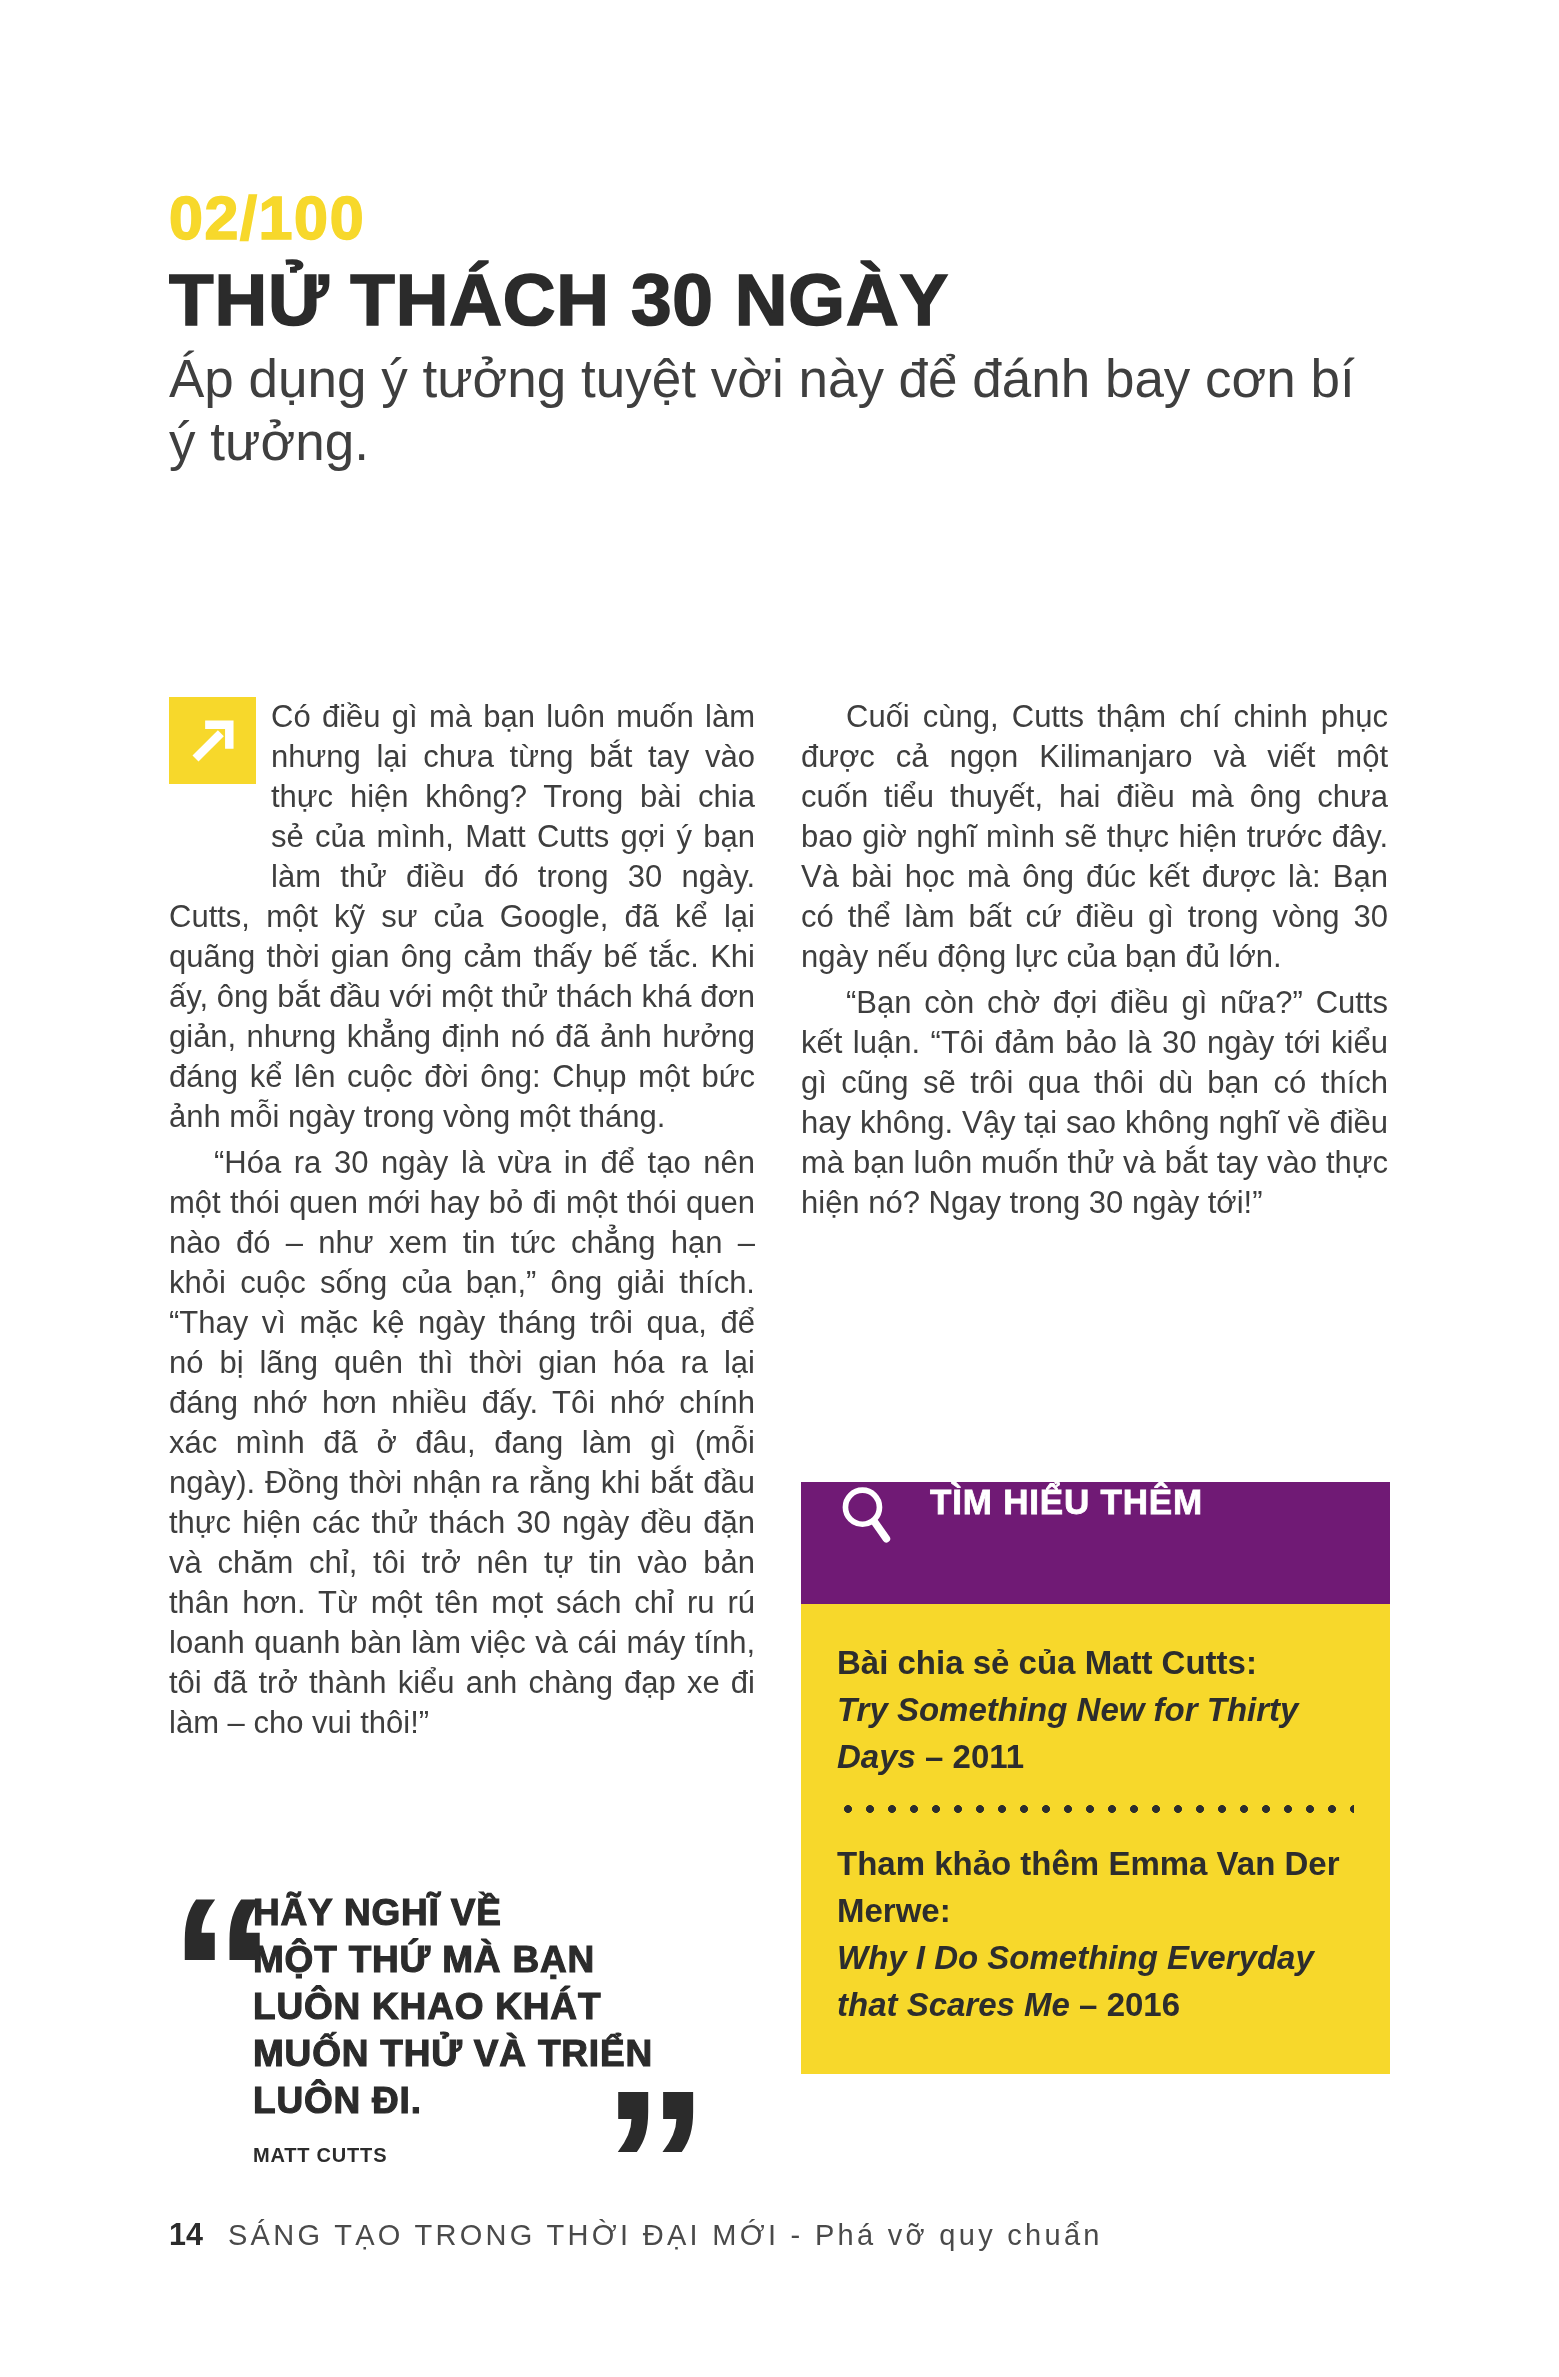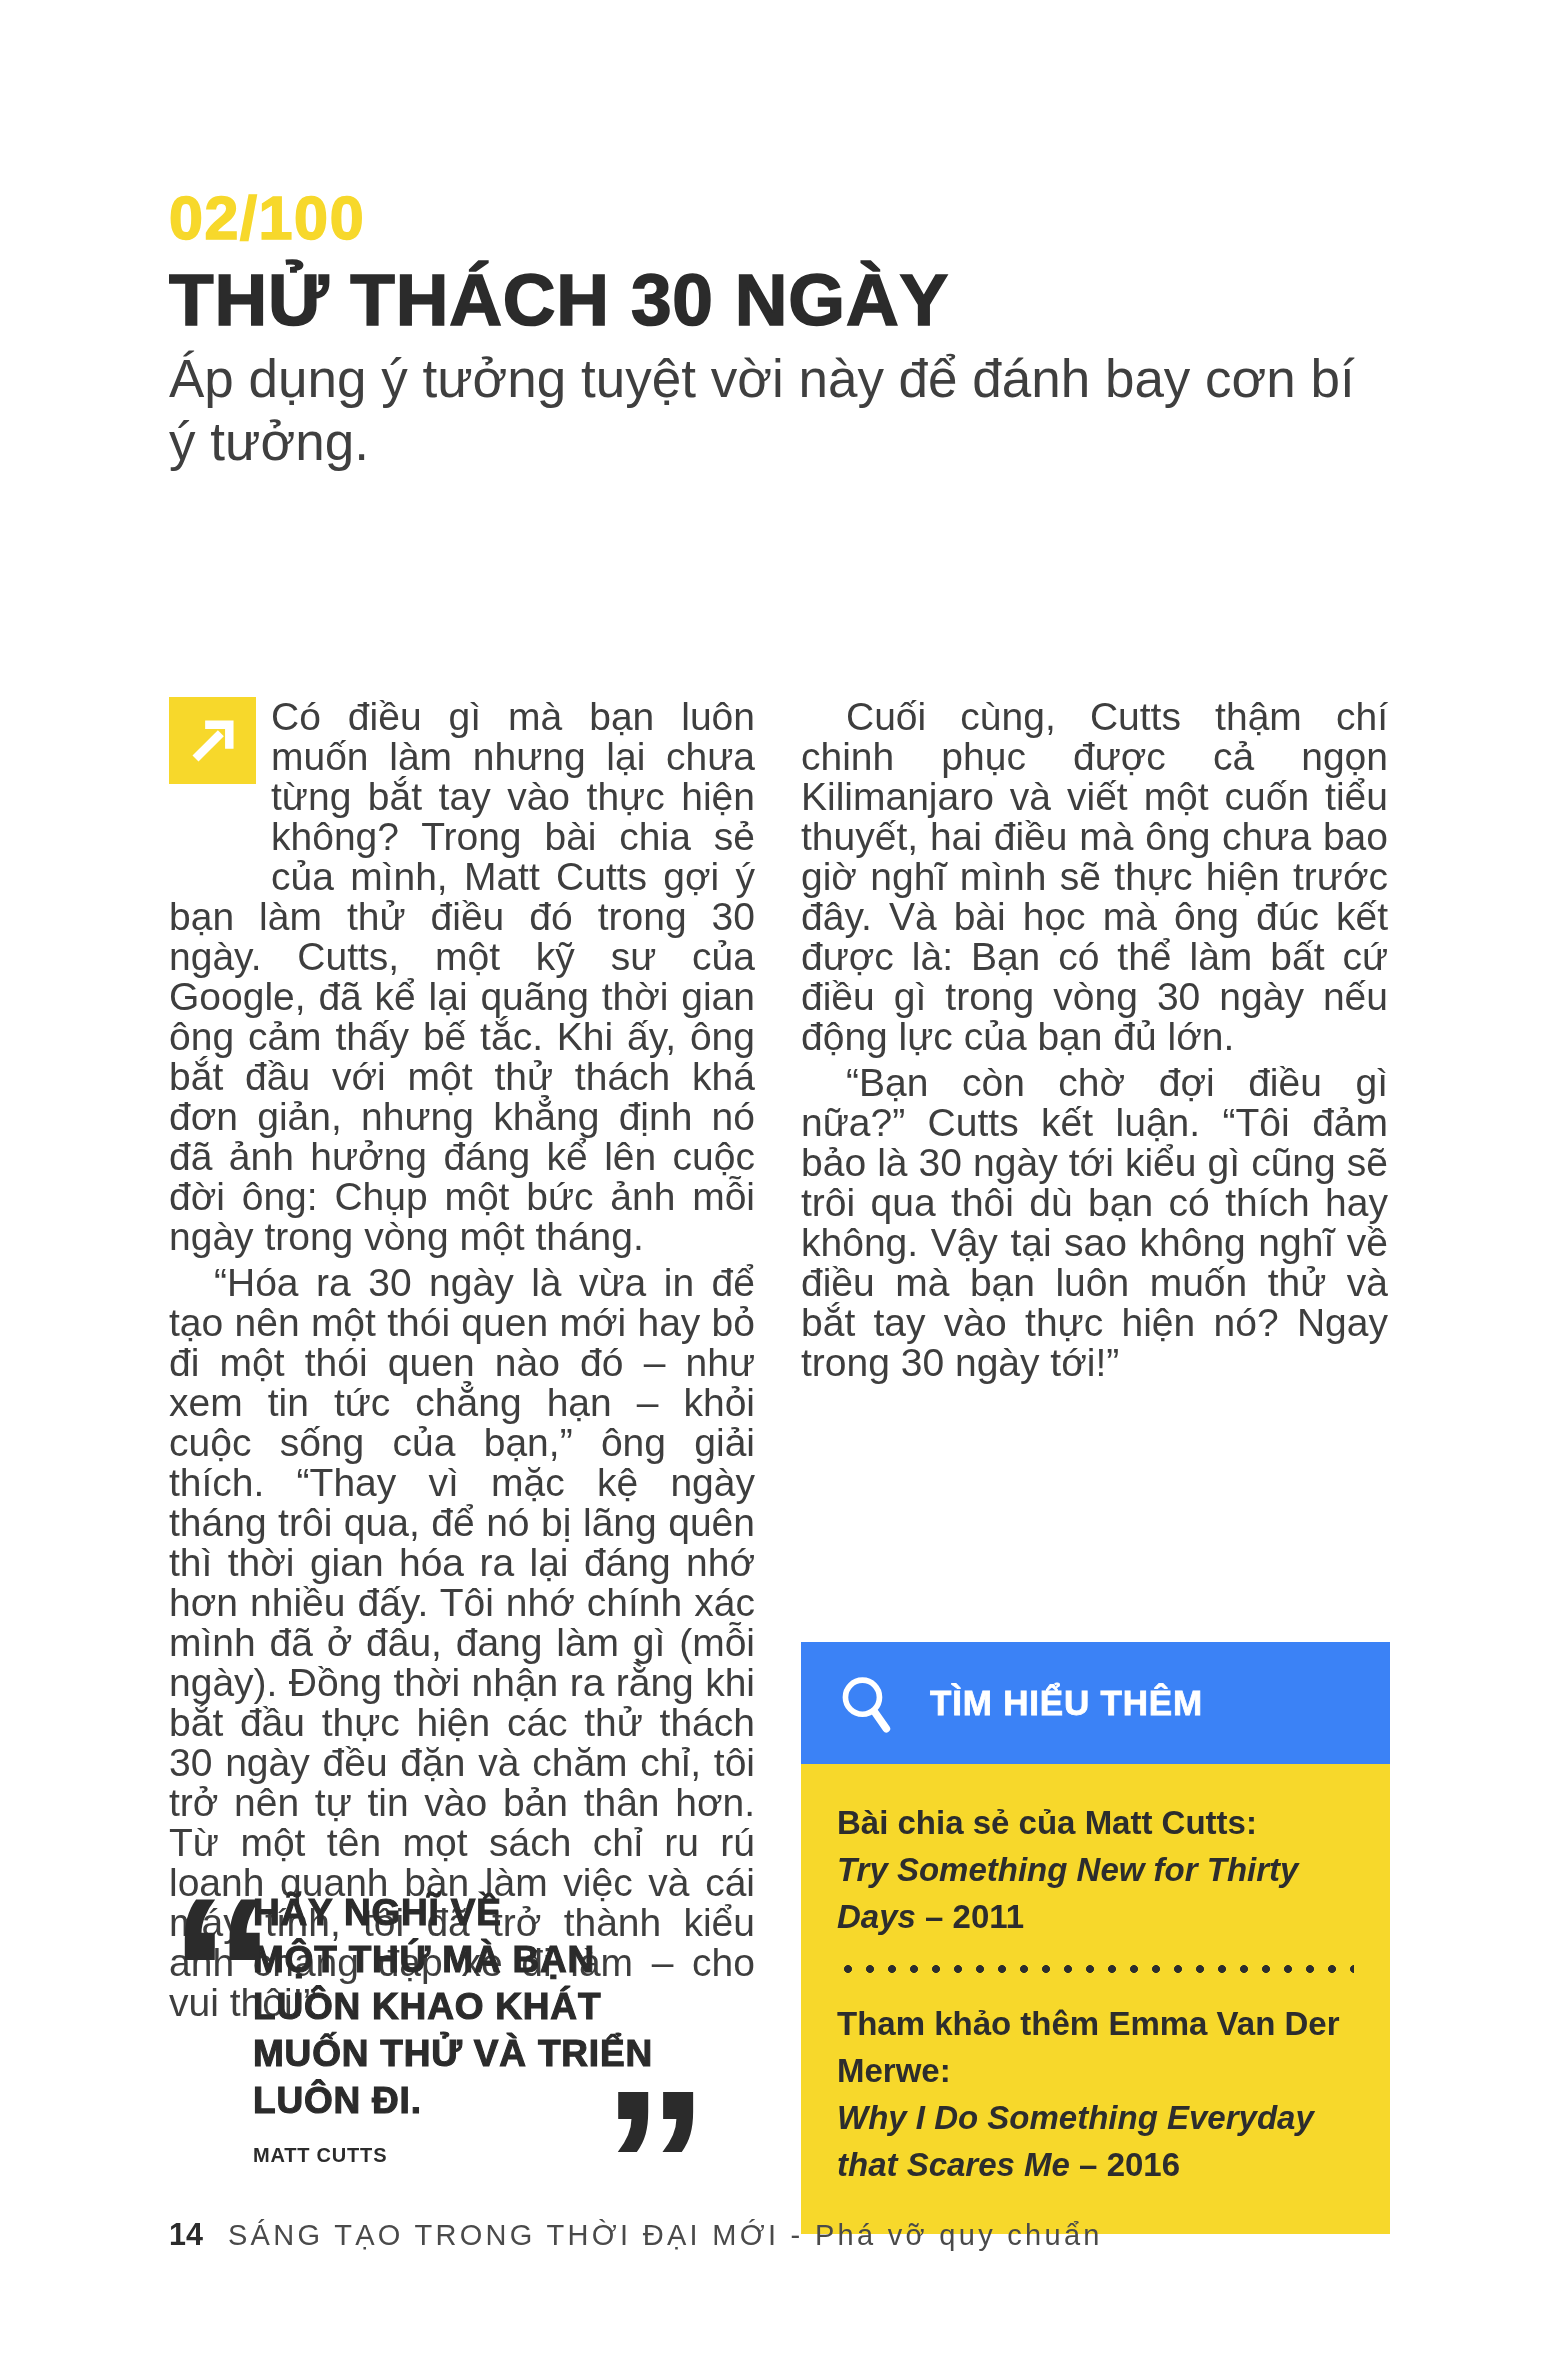--- a/index.html
+++ b/index.html
@@ -16,21 +16,21 @@
   }
   .page-title {
     margin-top:13.2px; font-size:73px; font-weight:bold; color:#2b2b2b;
     letter-spacing:0.8px; -webkit-text-stroke:1.6px #2b2b2b; line-height:1.05;
   }
   .subtitle { margin-top:8px; font-size:53px; color:#3f3f3f; line-height:1.2; }
 
   
   .columns { position:absolute; left:169px; top:697px; width:1219px; display:flex; gap:46px; }
   .col { width:587px; }
-  .body-para { font-size:39px; line-height:40px; text-align:justify; color:#3e3e3e; }
+  .body-para { font-size:31px; line-height:40px; text-align:justify; color:#3e3e3e; }
   .body-para.indent { text-indent:45px; }
   .body-para + .body-para { margin-top:6px; }
 
   .dropcap-float { float:left; width:102px; height:162px; }
   .arrow-box {
     width:87px; height:87px; background:#F7D82B;
     display:flex; align-items:center; justify-content:center;
   }
   .arrow-box svg { width:64px; height:64px; }
 
@@ -48,21 +48,21 @@
   }
   .pq-line { display:block; }
   .pq-attr {
     margin-left:84px; margin-top:20px; font-size:20px; font-weight:bold;
     color:#2b2b2b; letter-spacing:0.8px;
   }
 
   
   .learn-more { margin-top:259px; width:589px; }
   .lm-header {
-    background:#3b82f6; height:122px; display:flex; align-items:center;
+    background:#701a75; height:122px; display:flex; align-items:flex-start;
     padding-left:35px; gap:31px;
   }
   .lm-header svg { width:63px; height:63px; flex:0 0 auto; }
   .lm-header-title {
     color:#ffffff; font-size:35px; font-weight:bold; letter-spacing:0.8px;
     -webkit-text-stroke:0.8px #ffffff;
   }
   .lm-body { background:#F7D82B; padding:35px 36px 46px 36px; }
   .lm-item { font-size:33px; line-height:47px; font-weight:bold; color:#2d2d2d; }
   .lm-ref-title { font-style:italic; }

